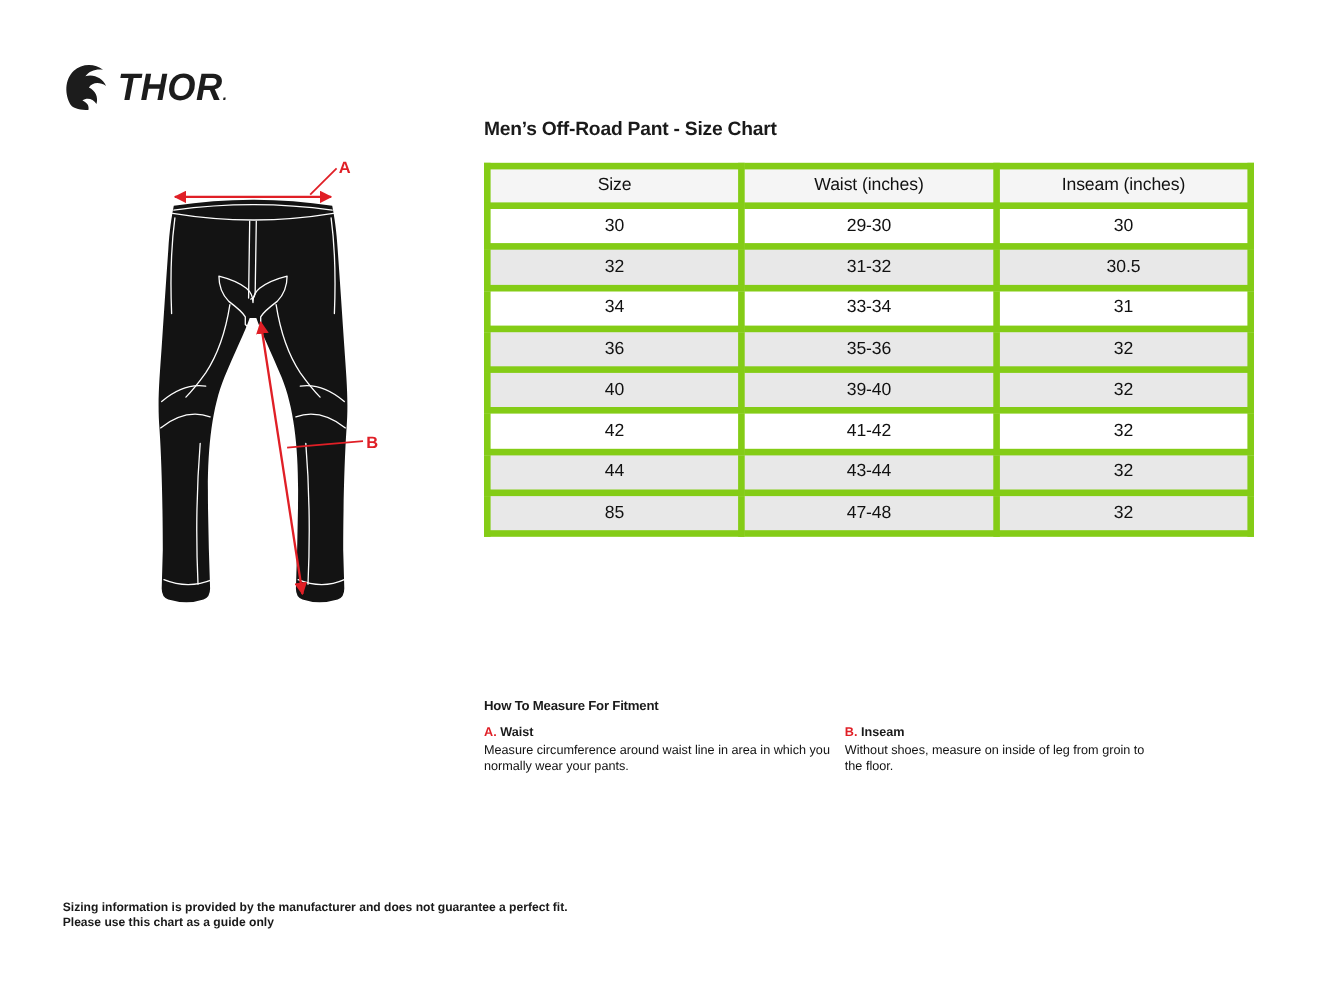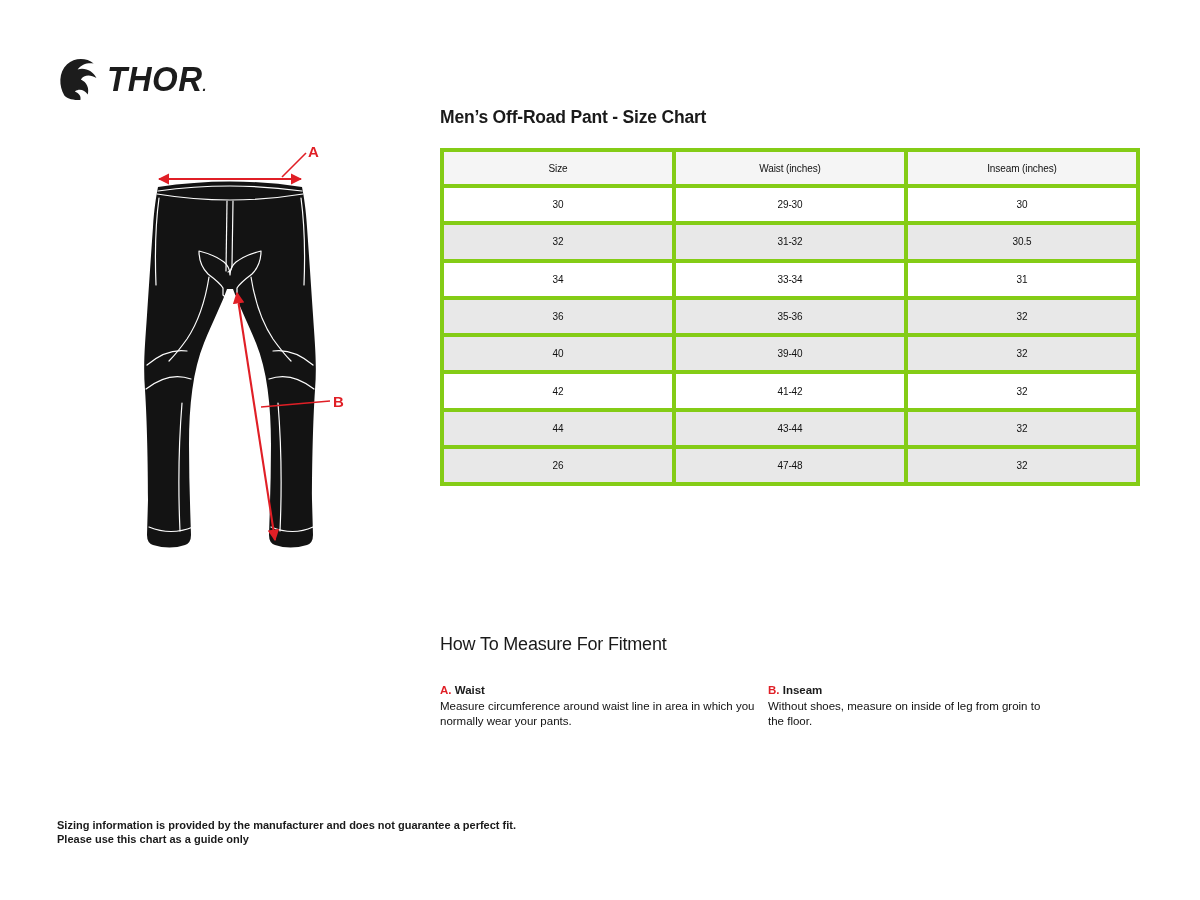--- a/index.html
+++ b/index.html
@@ -22,31 +22,31 @@
   .measure .thin { stroke-width:1.6; }
   .measure text { fill:var(--red,#e01f26); font-weight:700; font-size:15px; font-family:"Liberation Sans",sans-serif; }
   #arrowhead path { fill:var(--red,#e01f26); }
 
   
   .content { position:absolute; left:440px; top:0; width:700px; }
   .chart-title { position:absolute; top:107px; left:0; font-size:17.5px; font-weight:700; letter-spacing:-0.2px; }
 
   table.size-table { position:absolute; top:148px; left:0; width:700px; border-collapse:collapse; table-layout:fixed; }
   .size-table th, .size-table td {
-    border:4px solid #84cc16; text-align:center; vertical-align:middle;
-    font-size:10px; font-weight:400; color:#111; height:37.3px; letter-spacing:-0.1px;
+    border:6px solid #84cc16; text-align:center; vertical-align:middle;
+    font-size:16px; font-weight:400; color:#111; height:37.3px; letter-spacing:-0.1px;
   }
   .size-table thead th { background:var(--header-bg,#f5f5f5); height:36px; }
   .size-table tbody tr.alt td { background:var(--row-alt-bg,#e8e8e8); }
 
-  .measure-title { position:absolute; top:634px; left:0; font-size:18px; font-weight:400; letter-spacing:-0.2px; }
+  .measure-title { position:absolute; top:634px; left:0; font-size:12px; font-weight:700; letter-spacing:-0.2px; }
   .measure-col { position:absolute; top:660px; }
   .col-a { left:0; width:322px; }
   .col-b { left:328px; width:282px; }
-  .measure-sub { font-size:11.5px; font-weight:700; margin-bottom:3px;margin-top:24px; }
+  .measure-sub { font-size:11.5px; font-weight:700; margin-bottom:3px; }
   .measure-key { color:var(--red,#e01f26); }
   .measure-desc { font-size:11.5px; line-height:15px; color:#111; }
 
   .disclaimer { position:absolute; left:57px; top:819px; font-size:11px; font-weight:700; line-height:13.5px; }
 </style>
 </head>
 <body>
 
 <div class="page">
 
@@ -158,21 +158,21 @@
             <td>42</td>
             <td>41-42</td>
             <td>32</td>
           </tr>
           <tr class="alt">
             <td>44</td>
             <td>43-44</td>
             <td>32</td>
           </tr>
           <tr class="alt">
-            <td>26</td>
+            <td>85</td>
             <td>47-48</td>
             <td>32</td>
           </tr>
         </tbody>
     </table>
 
     <h2 class="measure-title">How To Measure For Fitment</h2>
 
     <div class="measure-col col-a">
       <div class="measure-sub">

